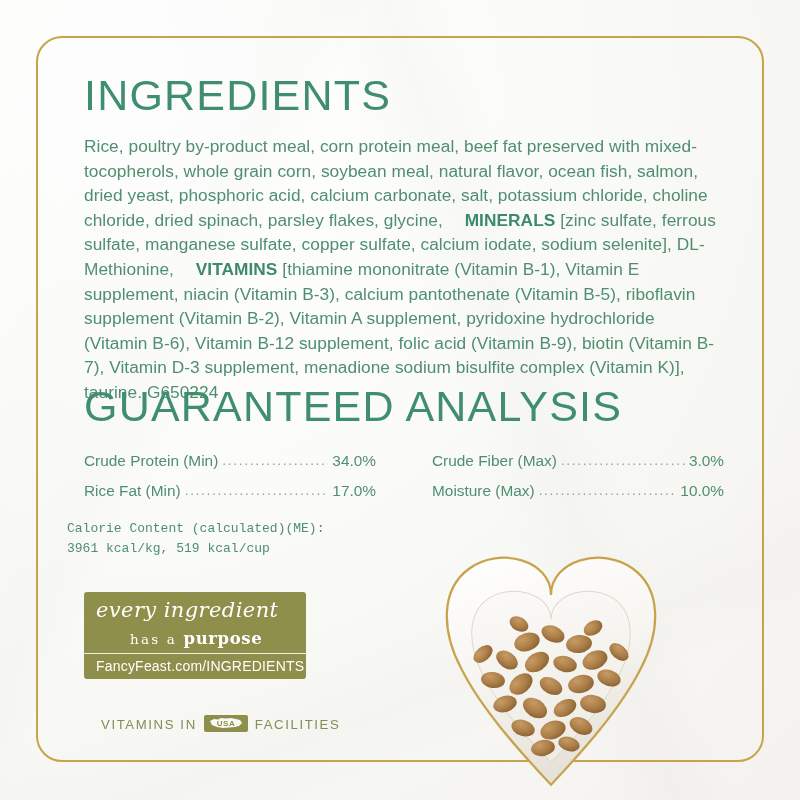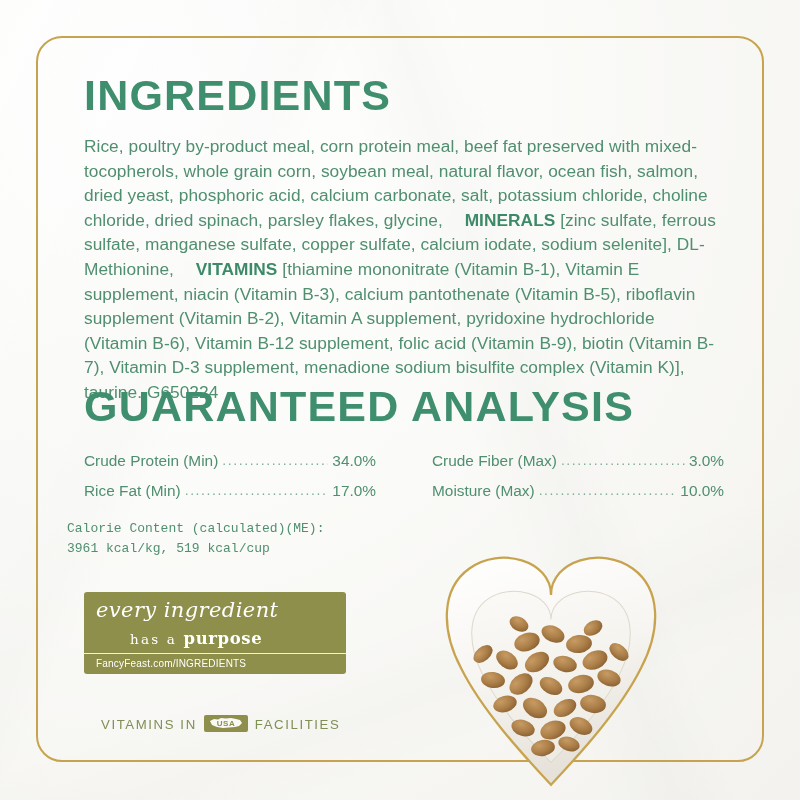--- a/index.html
+++ b/index.html
@@ -45,21 +45,21 @@
   .content {
     position: absolute;
     left: 0; top: 0;
     width: 800px;
     height: 800px;
   }
   .h1 {
     position: absolute;
     left: 84px;
     color: #3f8f6f;
-    font-weight: 700;
+    font-weight: 400;
     letter-spacing: 1.2px;
     font-size: 43px;
     line-height: 1;
     white-space: nowrap;
   }
   #ingredients-title { top: 74px; }
   #ga-title { top: 385px; }
 
   .ing-body {
     position: absolute;
@@ -120,21 +120,21 @@
     line-height: 20px;
     white-space: pre-line;
     font-family: Liberation Mono, monospace;
   }
 
   
   .badge {
     position: absolute;
     left: 84px;
     top: 592px;
-    width: 262px;
+    width: 222px;
   }
   .badge-top {
     background: #8e8f4a;
     border-radius: 3px 3px 0 0;
     padding: 7px 10px 5px 12px;
     box-sizing: border-box;
   }
   .badge-line1 {
     color: #ffffff;
     font-size: 21px;
@@ -155,21 +155,21 @@
     font-size: 16.5px;
     font-weight: 700;
     letter-spacing: 0.6px;
   }
   .badge-bottom {
     background: #8e8f4a;
     border-top: 1px solid #f1f0e6;
     border-radius: 0 0 3px 3px;
     padding: 4px 10px 5px 12px;
     color: #ffffff;
-    font-size: 10px;
+    font-size: 14px;
     letter-spacing: 0.2px;
   }
 
   .crafted {
     position: absolute;
     left: 101px;
     top: 700px;
     display: flex;
     align-items: center;
     color: #7f8f55;

